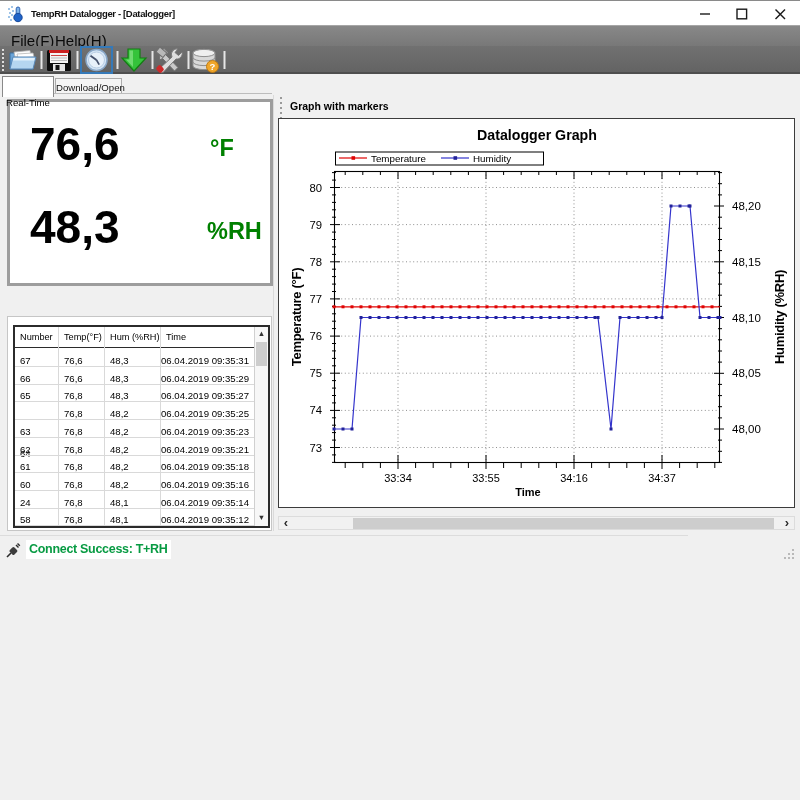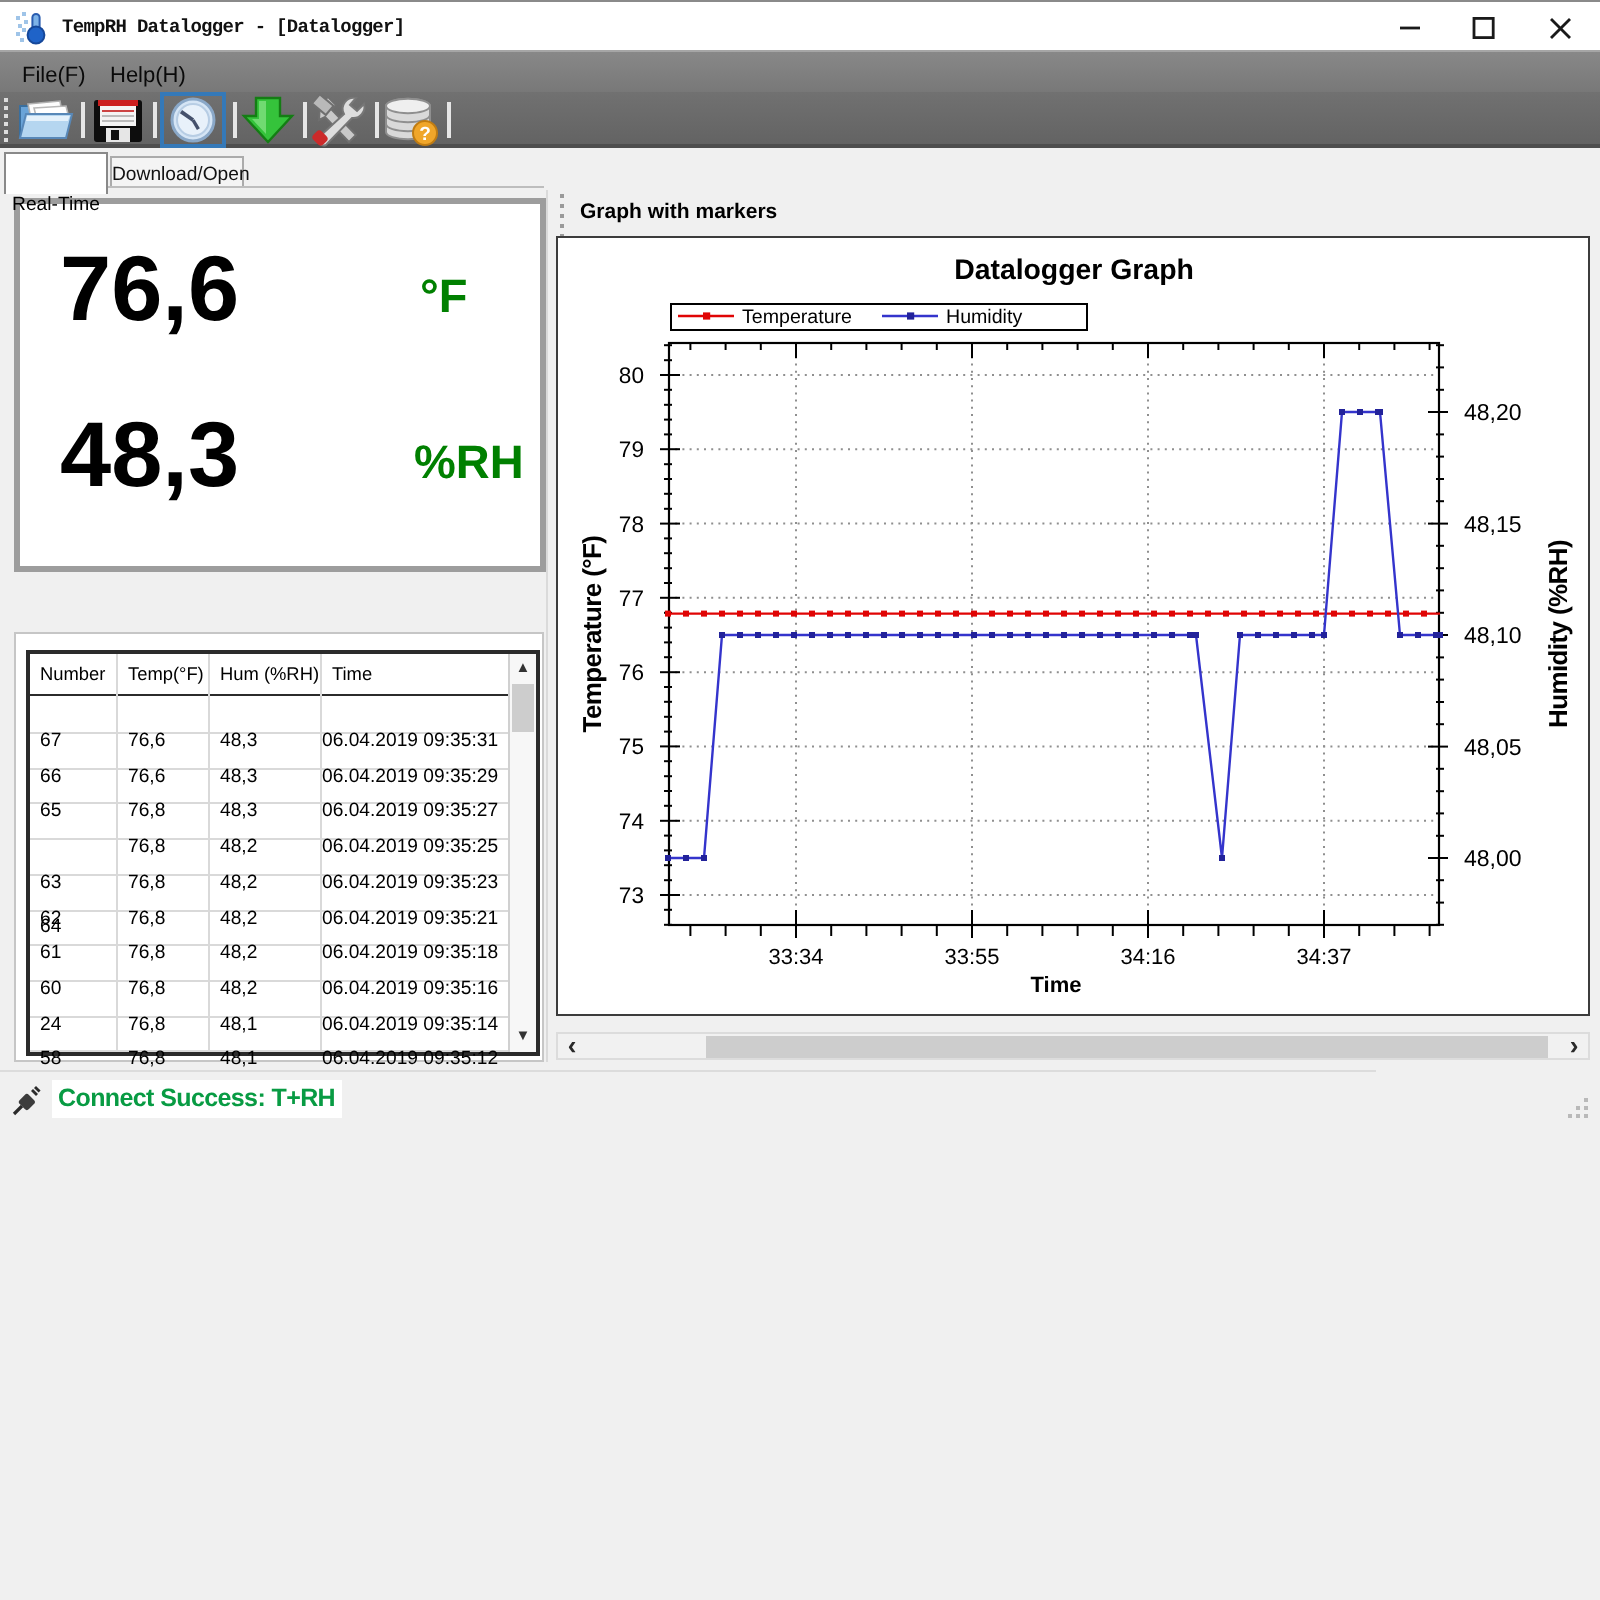--- a/index.html
+++ b/index.html
@@ -1,40 +1,40 @@
 <!DOCTYPE html>
 <html><head><meta charset="utf-8"><title>TempRH Datalogger</title>
 <style>
 * { margin:0; padding:0; box-sizing:border-box; }
 html,body { width:800px; height:800px; overflow:hidden; }
 body { font-family:"Liberation Sans", sans-serif; background:#f0f0f0; position:relative; }
 .abs { position:absolute; }
 
 #titlebar { left:0; top:0; width:800px; height:25px; background:#ffffff; border-top:1px solid #8a8a8a; }
-#titletext { left:31px; top:7px; font-size:9.5px; font-weight:bold; color:#111; letter-spacing:-0.35px;font-family:Liberation Mono, monospace; }
+#titletext { left:31px; top:7px; font-size:9.5px; font-weight:bold; color:#111; letter-spacing:-0.35px; }
 
 #menubar { left:0; top:25px; width:800px; height:21px; background:linear-gradient(#888888,#787878); border-top:1px solid #a6a6a6; }
-#menubar span { position:absolute; top:6px; font-size:11px; color:#0a0a0a;text-align:center; }
+#menubar span { position:absolute; top:6px; font-size:15px; color:#0a0a0a;text-align:center; }
 
 #toolbar { left:0; top:46px; width:800px; height:28px; background:linear-gradient(#717171,#636363); border-bottom:2px solid #4e4e4e; }
 
 .tab1 { left:2px; top:76px; width:52px; height:18px; background:#ffffff; border:1px solid #898989; border-bottom:none; font-size:9.6px; color:#000; text-align:center; padding-top:20px; z-index:3; }
 .tab2 { left:55px; top:78px; width:67px; height:16px; background:#f4f4f4; border:1px solid #ababab; border-bottom:none; font-size:9.6px; color:#111; text-align:center; padding-top:3px; }
 .tabline { left:54px; top:93px; width:218px; height:1px; background:#bdbdbd; }
 
 #dispbox { left:7px; top:99px; width:266px; height:187px; background:#ffffff; border:3px solid #9d9d9d; }
 .bignum { position:absolute; font-weight:bold; color:#000; font-size:46px; line-height:1; }
 .unit { position:absolute; font-weight:bold; color:#008000; font-size:23.5px; line-height:1; }
 
 .tblouter { position:absolute; left:7px; top:316px; width:265px; height:215px; background:#fff; border:1px solid #c6c6c6; }
 .tblgrid { position:absolute; left:13px; top:325px; width:257px; height:203px; background:#fff; border:2px solid #2b2b2b; font-size:9.6px; color:#000; }
 .thead { position:absolute; left:0; top:0; width:253px; height:21px; border-bottom:1px solid #2b2b2b; }
 .thead span { position:absolute; top:5px; }
 .trow { position:absolute; left:0; width:253px; height:18px; border-bottom:1px solid #d9d9d9; }
-.trow span { position:absolute; top:16px;text-align:center; }
+.trow span { position:absolute; top:6px;text-align:center; }
 .tcol { position:absolute; top:0; width:1px; height:199px; background:#d9d9d9; }
 .tsb { position:absolute; right:0; top:0; width:14px; height:199px; background:#f7f7f7; border-left:1px solid #d0d0d0; }
 .tsbbtn { position:absolute; left:0; width:13px; height:15px; font-size:7.5px; color:#333; text-align:center; line-height:14px; }
 .tsbthumb { position:absolute; left:1px; top:15px; width:11px; height:24px; background:#cdcdcd; }
 
 .gpgrip { left:280px; top:97px; width:2px; height:36px; background-image:repeating-linear-gradient(#9a9a9a 0 2px, transparent 2px 5px); }
 #gptitle { left:290px; top:100px; font-size:10.5px; font-weight:bold; color:#000; }
 
 #gsb { left:278px; top:516px; width:517px; height:14px; background:#f1f1f1; border:1px solid #dcdcdc; }
 #gsbthumb { position:absolute; left:74px; top:1px; width:421px; height:11px; background:#cdcdcd; }

